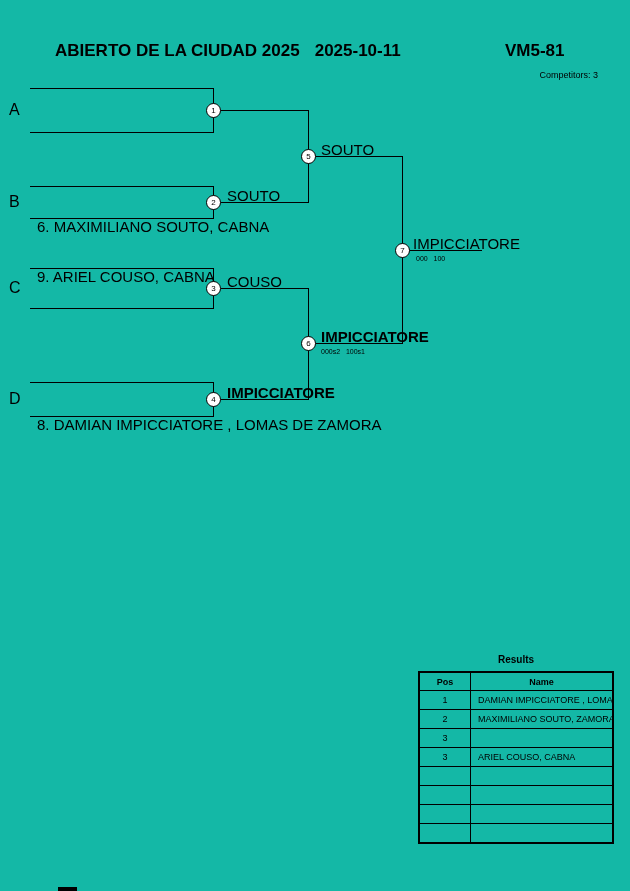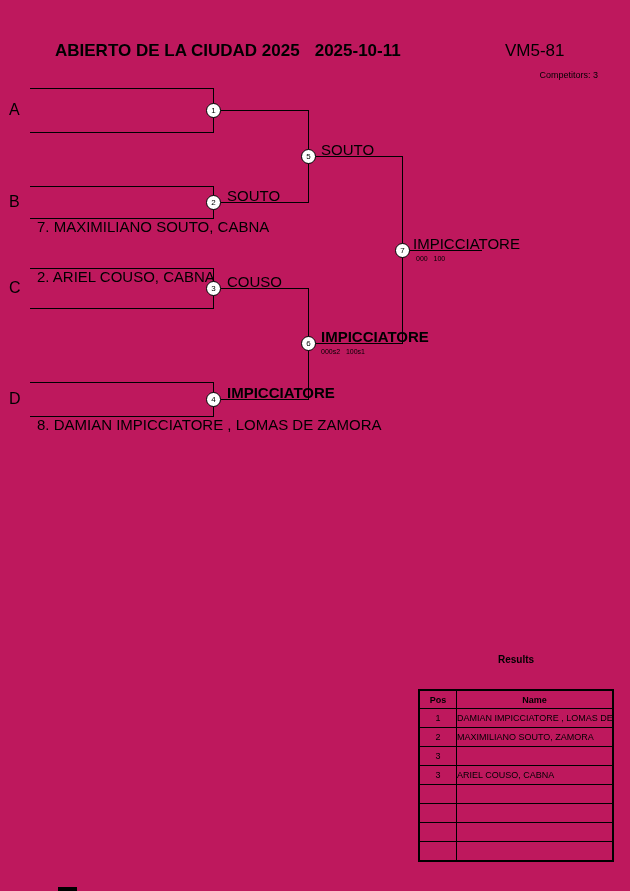--- a/index.html
+++ b/index.html
@@ -1,33 +1,33 @@
 <!DOCTYPE html>
 <html><head>
 <meta charset="utf-8">
 <style>
   html,body{margin:0;padding:0;background:#fff;}
-  .page{position:relative;width:630px;height:891px;background:#be185d;
+  .page{position:relative;width:630px;height:891px;background:#14b8a6;
         font-family:"Liberation Sans","DejaVu Sans",sans-serif;color:#000;overflow:hidden;}
   .title-row{position:absolute;left:55px;top:41px;display:flex;gap:15px;
              font-size:17px;font-weight:bold;}
-  .event-code{position:absolute;left:505px;top:41px;font-size:17px;font-weight:normal;}
+  .event-code{position:absolute;left:505px;top:41px;font-size:17px;font-weight:bold;}
   .competitors{position:absolute;right:32px;top:70px;font-size:9px;padding-left:48px;}
   .bracket-svg{position:absolute;left:0;top:0;}
   .group-label{position:absolute;font-size:16px;line-height:20px;}
   .pname,.winner{position:absolute;font-size:15px;line-height:11px;white-space:pre;}
   .bold{font-weight:bold;}
   .score{position:absolute;font-size:7px;line-height:9px;white-space:pre;}
   .node{position:absolute;width:15px;height:15px;box-sizing:border-box;border:1px solid #000;
         border-radius:50%;background:#fff;font-size:8px;line-height:13px;text-align:center;}
   .results{position:absolute;left:418px;top:654px;width:196px;}
-  .results-title{text-align:center;font-weight:bold;font-size:10px;margin-bottom:24px;}
+  .results-title{text-align:center;font-weight:bold;font-size:10px;margin-bottom:6px;}
   .results-table{border-collapse:collapse;width:196px;border:2px solid #000;table-layout:fixed;}
   .results-table th,.results-table td{border:1px solid #000;font-size:9px;height:18px;
-        padding:0 0;overflow:hidden;white-space:nowrap;}
+        padding:0 7px;overflow:hidden;white-space:nowrap;}
   .results-table th{height:17px;font-weight:bold;}
   .results-table .pos{text-align:center;}
   .edge-mark{position:absolute;left:58px;top:887px;width:19px;height:4px;background:#000;}
 </style>
 </head>
 <body>
 
 <div class="page">
 
   <div class="title-row">
@@ -48,22 +48,22 @@
       <polyline points="308,156 402,156 402,343 308,343"></polyline>
       <line x1="402" y1="250" x2="482" y2="250"></line>
     </g>
   </svg>
 
   <div class="group-label" style="left:9px;top:100px">A</div>
   <div class="group-label" style="left:9px;top:192px">B</div>
   <div class="group-label" style="left:9px;top:278px">C</div>
   <div class="group-label" style="left:9px;top:389px">D</div>
 
-  <div class="pname" style="left:37px;top:221px">7. MAXIMILIANO SOUTO, CABNA</div>
-  <div class="pname" style="left:37px;top:271px">2. ARIEL COUSO, CABNA</div>
+  <div class="pname" style="left:37px;top:221px">6. MAXIMILIANO SOUTO, CABNA</div>
+  <div class="pname" style="left:37px;top:271px">9. ARIEL COUSO, CABNA</div>
   <div class="pname" style="left:37px;top:419px">8. DAMIAN IMPICCIATORE , LOMAS DE ZAMORA</div>
 
   <div class="winner" style="left:227px;top:190px">SOUTO</div>
   <div class="winner" style="left:227px;top:276px">COUSO</div>
   <div class="winner bold" style="left:227px;top:387px">IMPICCIATORE</div>
   <div class="winner" style="left:321px;top:144px">SOUTO</div>
   <div class="winner bold" style="left:321px;top:331px">IMPICCIATORE</div>
   <div class="winner" style="left:413px;top:238px">IMPICCIATORE</div>
 
   <div class="score" style="left:321px;top:347px">000s2   100s1</div>

